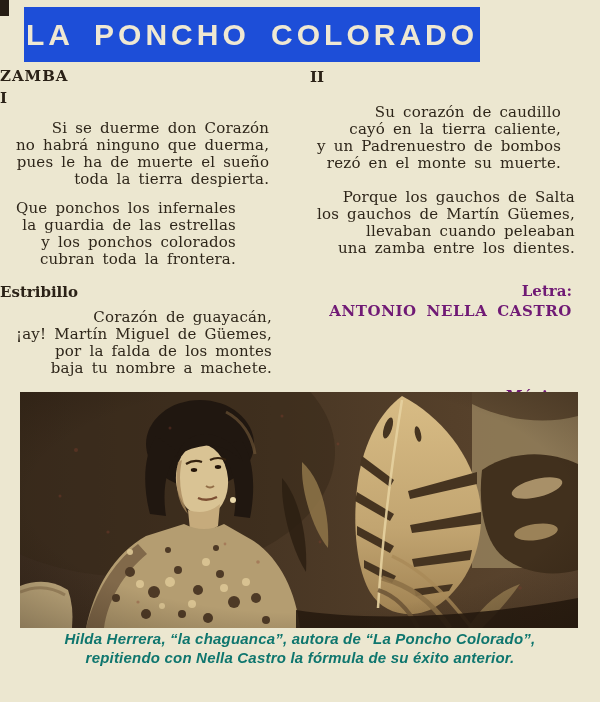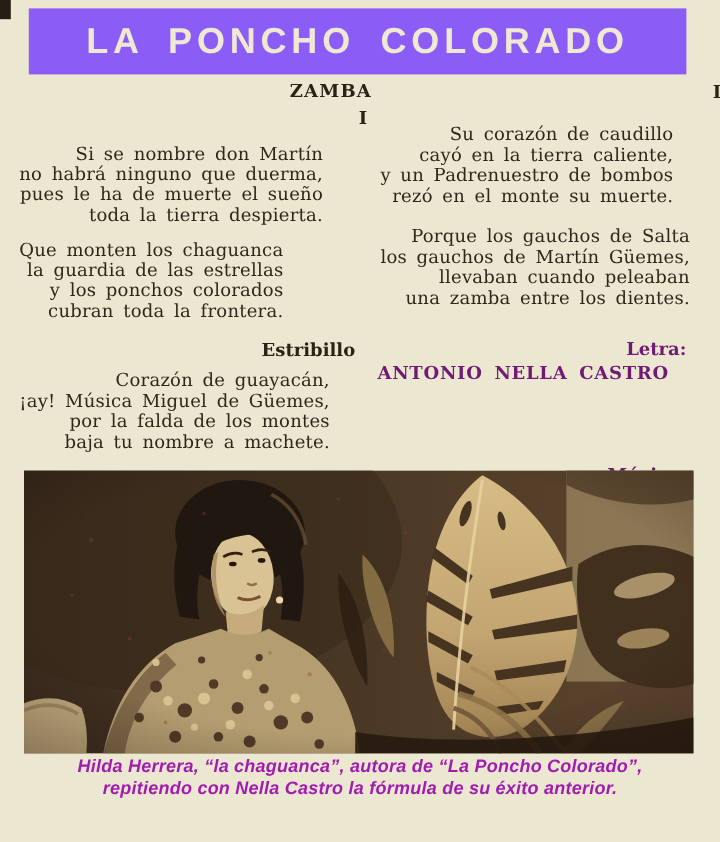--- a/index.html
+++ b/index.html
@@ -4,90 +4,90 @@
 <style>
   html,body { margin:0; padding:0; }
   .page {
     position:relative; width:600px; height:702px;
     background:#ece7d0; overflow:hidden;
     font-family:"DejaVu Serif", serif; color:#2e261a;
   }
   .corner-mark { position:absolute; left:0; top:0; width:9px; height:16px; background:#261d14; }
 
   .title-bar {
-    position:absolute; left:24px; top:7px; width:548px; height:55px;
-    background:#8b5cf6; display:flex; align-items:center; justify-content:center;
+    position:absolute; left:24px; top:7px; width:456px; height:55px;
+    background:#1d4ed8; display:flex; align-items:center; justify-content:center;
   }
   .title-text {
     font-family:"Liberation Sans", sans-serif; font-weight:bold;
     font-size:30px; letter-spacing:4px; word-spacing:9px;
     color:#efe8d2; white-space:nowrap;
   }
 
-  .col-head { position:absolute; font-weight:bold; font-size:15px; text-align:right; color:#2b2217; }
+  .col-head { position:absolute; font-weight:bold; font-size:15px; text-align:left; color:#2b2217; }
   .zamba-head   { left:0;   top:67px; width:310px; letter-spacing:1px; }
   .part-i-head  { left:0;   top:89px; width:306px; }
   .part-ii-head { left:310px; top:68px; width:298px; }
 
   .stanza { position:absolute; font-size:15px; line-height:17px; letter-spacing:0.2px; word-spacing:3px; white-space:nowrap;text-align:right; }
   .st-l1 { left:16px; top:120px; }
   .st-l2 { left:16px; top:200px; }
   .estribillo-head { left:0; top:283px; width:296px; }
   .st-l3 { left:16px; top:309px; }
   .st-r1 { left:317px; top:104px; }
   .st-r2 { left:317px; top:189px; }
 
   .credits { position:absolute; left:300px; width:272px; text-align:right; font-weight:bold; font-size:15px; color:#701a75; }
   .credits-letra  { top:282px; }
   .credits-musica { top:341px;margin-top:46px; }
   .credit-label { line-height:18px; margin-bottom:3px; }
-  .credit-name  { line-height:17px; letter-spacing:0.6px; word-spacing:4px;text-align:center; }
+  .credit-name  { line-height:17px; letter-spacing:0.6px; word-spacing:4px; }
 
   .photo { position:absolute; left:20px; top:392px; width:558px; height:236px; }
 
   .caption {
     position:absolute; left:0; top:630px; width:600px; text-align:center;
     font-family:"Liberation Sans", sans-serif; font-weight:bold; font-style:italic;
-    font-size:15px; line-height:18.5px; color:#a21caf; letter-spacing:0.2px;
+    font-size:15px; line-height:18.5px; color:#0f766e; letter-spacing:0.2px;
   }
 </style>
 </head>
 <body>
 
 <div class="page">
 
   <div class="corner-mark"></div>
 
   <div class="title-bar">
     <span class="title-text">LA PONCHO COLORADO</span>
   </div>
 
   <div class="col-head zamba-head">ZAMBA</div>
   <div class="col-head part-i-head">I</div>
   <div class="col-head part-ii-head">II</div>
 
   <div class="stanza st-l1">
-    <div class="line">Si se nombre don Martín</div>
+    <div class="line">Si se duerme don Corazón</div>
     <div class="line">no habrá ninguno que duerma,</div>
     <div class="line">pues le ha de muerte el sueño</div>
     <div class="line">toda la tierra despierta.</div>
   </div>
 
   <div class="stanza st-l2">
-    <div class="line">Que monten los chaguanca</div>
+    <div class="line">Que ponchos los infernales</div>
     <div class="line">la guardia de las estrellas</div>
     <div class="line">y los ponchos colorados</div>
     <div class="line">cubran toda la frontera.</div>
   </div>
 
   <div class="col-head estribillo-head">Estribillo</div>
 
   <div class="stanza st-l3">
     <div class="line">Corazón de guayacán,</div>
-    <div class="line">¡ay! Música Miguel de Güemes,</div>
+    <div class="line">¡ay! Martín Miguel de Güemes,</div>
     <div class="line">por la falda de los montes</div>
     <div class="line">baja tu nombre a machete.</div>
   </div>
 
   <div class="stanza st-r1">
     <div class="line">Su corazón de caudillo</div>
     <div class="line">cayó en la tierra caliente,</div>
     <div class="line">y un Padrenuestro de bombos</div>
     <div class="line">rezó en el monte su muerte.</div>
   </div>

